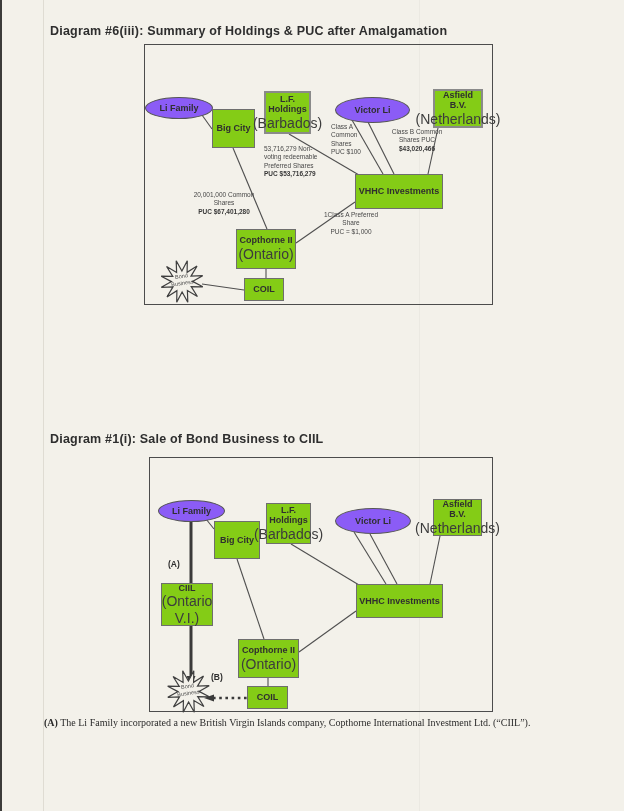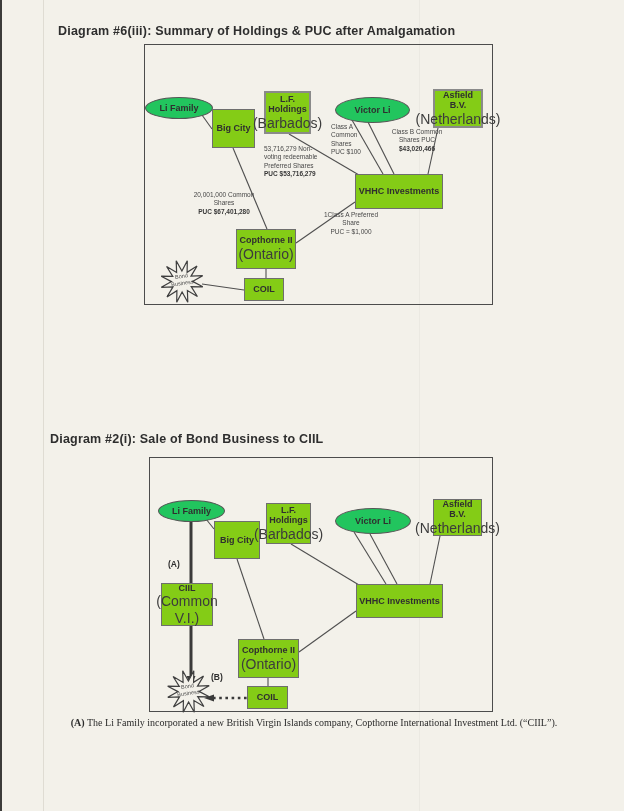--- a/index.html
+++ b/index.html
@@ -21,50 +21,50 @@
   .conn-dotted { stroke:#3a3a3a; stroke-width:2.6; stroke-dasharray:2.6 3.6; fill:none; }
   .arrowhead { fill:#3a3a3a; stroke:none; }
   .star { fill:#f3f1ea; stroke:#3f3f3f; stroke-width:1.2; }
   .node {
     position:absolute; box-sizing:border-box;
     border:1.3px solid #6e6e6e; background:#84cc16;
     display:flex; flex-direction:column; align-items:center; justify-content:center;
     text-align:center; font-weight:bold; font-size:9px; line-height:1.18; color:#2f2f2f;
   }
   .node.thick { border-width:2px; border-color:#8a8a8a; }
-  .node.ellipse { border-radius:50%; border-color:#565656; background:#22c55e; }
+  .node.ellipse { border-radius:50%; border-color:#565656; background:#8b5cf6; }
   .node .sub { font-weight:normal; font-size:14px; color:#3c3c3c; }
   .slabel {
     position:absolute; font-size:6.5px; line-height:1.28; color:#474747;
   }
   .slabel.center { text-align:center; }
   .slabel .puc-bold { font-weight:bold; color:#383838; }
   .steplabel {
     position:absolute; font-weight:bold; font-size:8.5px; color:#2f2f2f;
   }
   .bondtext {
     position:absolute; font-size:5.5px; line-height:1.3; color:#4a4a4a;
     text-align:center; transform:rotate(-8deg);
   }
   .footnotes {
     position:absolute; font-family:"Liberation Serif", serif;
-    font-size:10px; line-height:1.32; color:#2b2b2b;text-align:center;
+    font-size:10px; line-height:1.32; color:#2b2b2b;
   }
   .footnotes b { font-weight:bold; }
 </style>
 </head>
 <body>
 
 <div class="page">
 
   <div class="scan-edge" style="left:0;width:2px;background:#3c3c3a;"></div>
   <div class="scan-edge" style="left:43px;width:1px;background:#dfdcd3;"></div>
   <div class="scan-edge" style="left:419px;width:1px;background:#ebe9e2;"></div>
 
-  <div class="title" style="left:50px;top:24px;margin-left:8px;">Diagram #6(iii): Summary of Holdings &amp; PUC after Amalgamation</div>
+  <div class="title" style="left:50px;top:24px;">Diagram #6(iii): Summary of Holdings &amp; PUC after Amalgamation</div>
 
   <div class="frame" style="left:144px;top:44px;width:347px;height:259px;">
     <svg width="347" height="262" viewBox="0 0 347 262">
       <line class="conn" x1="57" y1="70" x2="67" y2="84"></line>
       <line class="conn" x1="88" y1="103" x2="122" y2="184"></line>
       <line class="conn" x1="144" y1="89" x2="214" y2="130"></line>
       <line class="conn" x1="207" y1="75" x2="238" y2="129"></line>
       <line class="conn" x1="223" y1="77" x2="249" y2="129"></line>
       <line class="conn" x1="293" y1="83" x2="283" y2="129"></line>
       <line class="conn" x1="210" y1="157" x2="151" y2="198"></line>
@@ -121,21 +121,21 @@
     <div class="slabel center" style="left:46px;top:146px;width:66px;">
       <span>20,001,000 Common Shares</span><br>
       <span class="puc-bold">PUC $67,401,280</span>
     </div>
     <div class="slabel center" style="left:176px;top:166px;width:60px;">
       <span>1Class A Preferred Share</span><br>
       <span>PUC = $1,000</span>
     </div>
   </div>
 
-  <div class="title" style="left:50px;top:432px;">Diagram #2(i): Sale of Bond Business to CIIL</div>
+  <div class="title" style="left:50px;top:432px;">Diagram #1(i): Sale of Bond Business to CIIL</div>
 
   <div class="frame" style="left:149px;top:457px;width:342px;height:253px;">
     <svg width="342" height="262" viewBox="0 0 342 262">
       <line class="conn" x1="56" y1="61" x2="64" y2="71"></line>
       <line class="conn-thick" x1="41" y1="63" x2="41" y2="125"></line>
       <line class="conn-thick" x1="41" y1="168" x2="41" y2="220"></line>
       <polygon class="arrowhead" points="36.5,218 45.5,218 41,228"></polygon>
       <line class="conn" x1="87" y1="101" x2="114" y2="181"></line>
       <line class="conn" x1="141" y1="86" x2="209" y2="127"></line>
       <line class="conn" x1="204" y1="74" x2="236" y2="126"></line>
@@ -160,21 +160,21 @@
     </div>
     <div class="node ellipse" style="left:185px;top:50px;width:76px;height:26px;">
       <span>Victor Li</span>
     </div>
     <div class="node" style="left:283px;top:41px;width:49px;height:37px;">
       <span>Asfield B.V.</span>
       <span class="sub">(Netherlands)</span>
     </div>
     <div class="node" style="left:11px;top:125px;width:52px;height:43px;">
       <span>CIIL</span>
-      <span class="sub">(Common V.I.)</span>
+      <span class="sub">(Ontario V.I.)</span>
     </div>
     <div class="node" style="left:206px;top:126px;width:87px;height:34px;">
       <span>VHHC Investments</span>
     </div>
     <div class="node" style="left:88px;top:181px;width:61px;height:39px;">
       <span>Copthorne II</span>
       <span class="sub">(Ontario)</span>
     </div>
     <div class="node" style="left:97px;top:228px;width:41px;height:23px;">
       <span>COIL</span>

